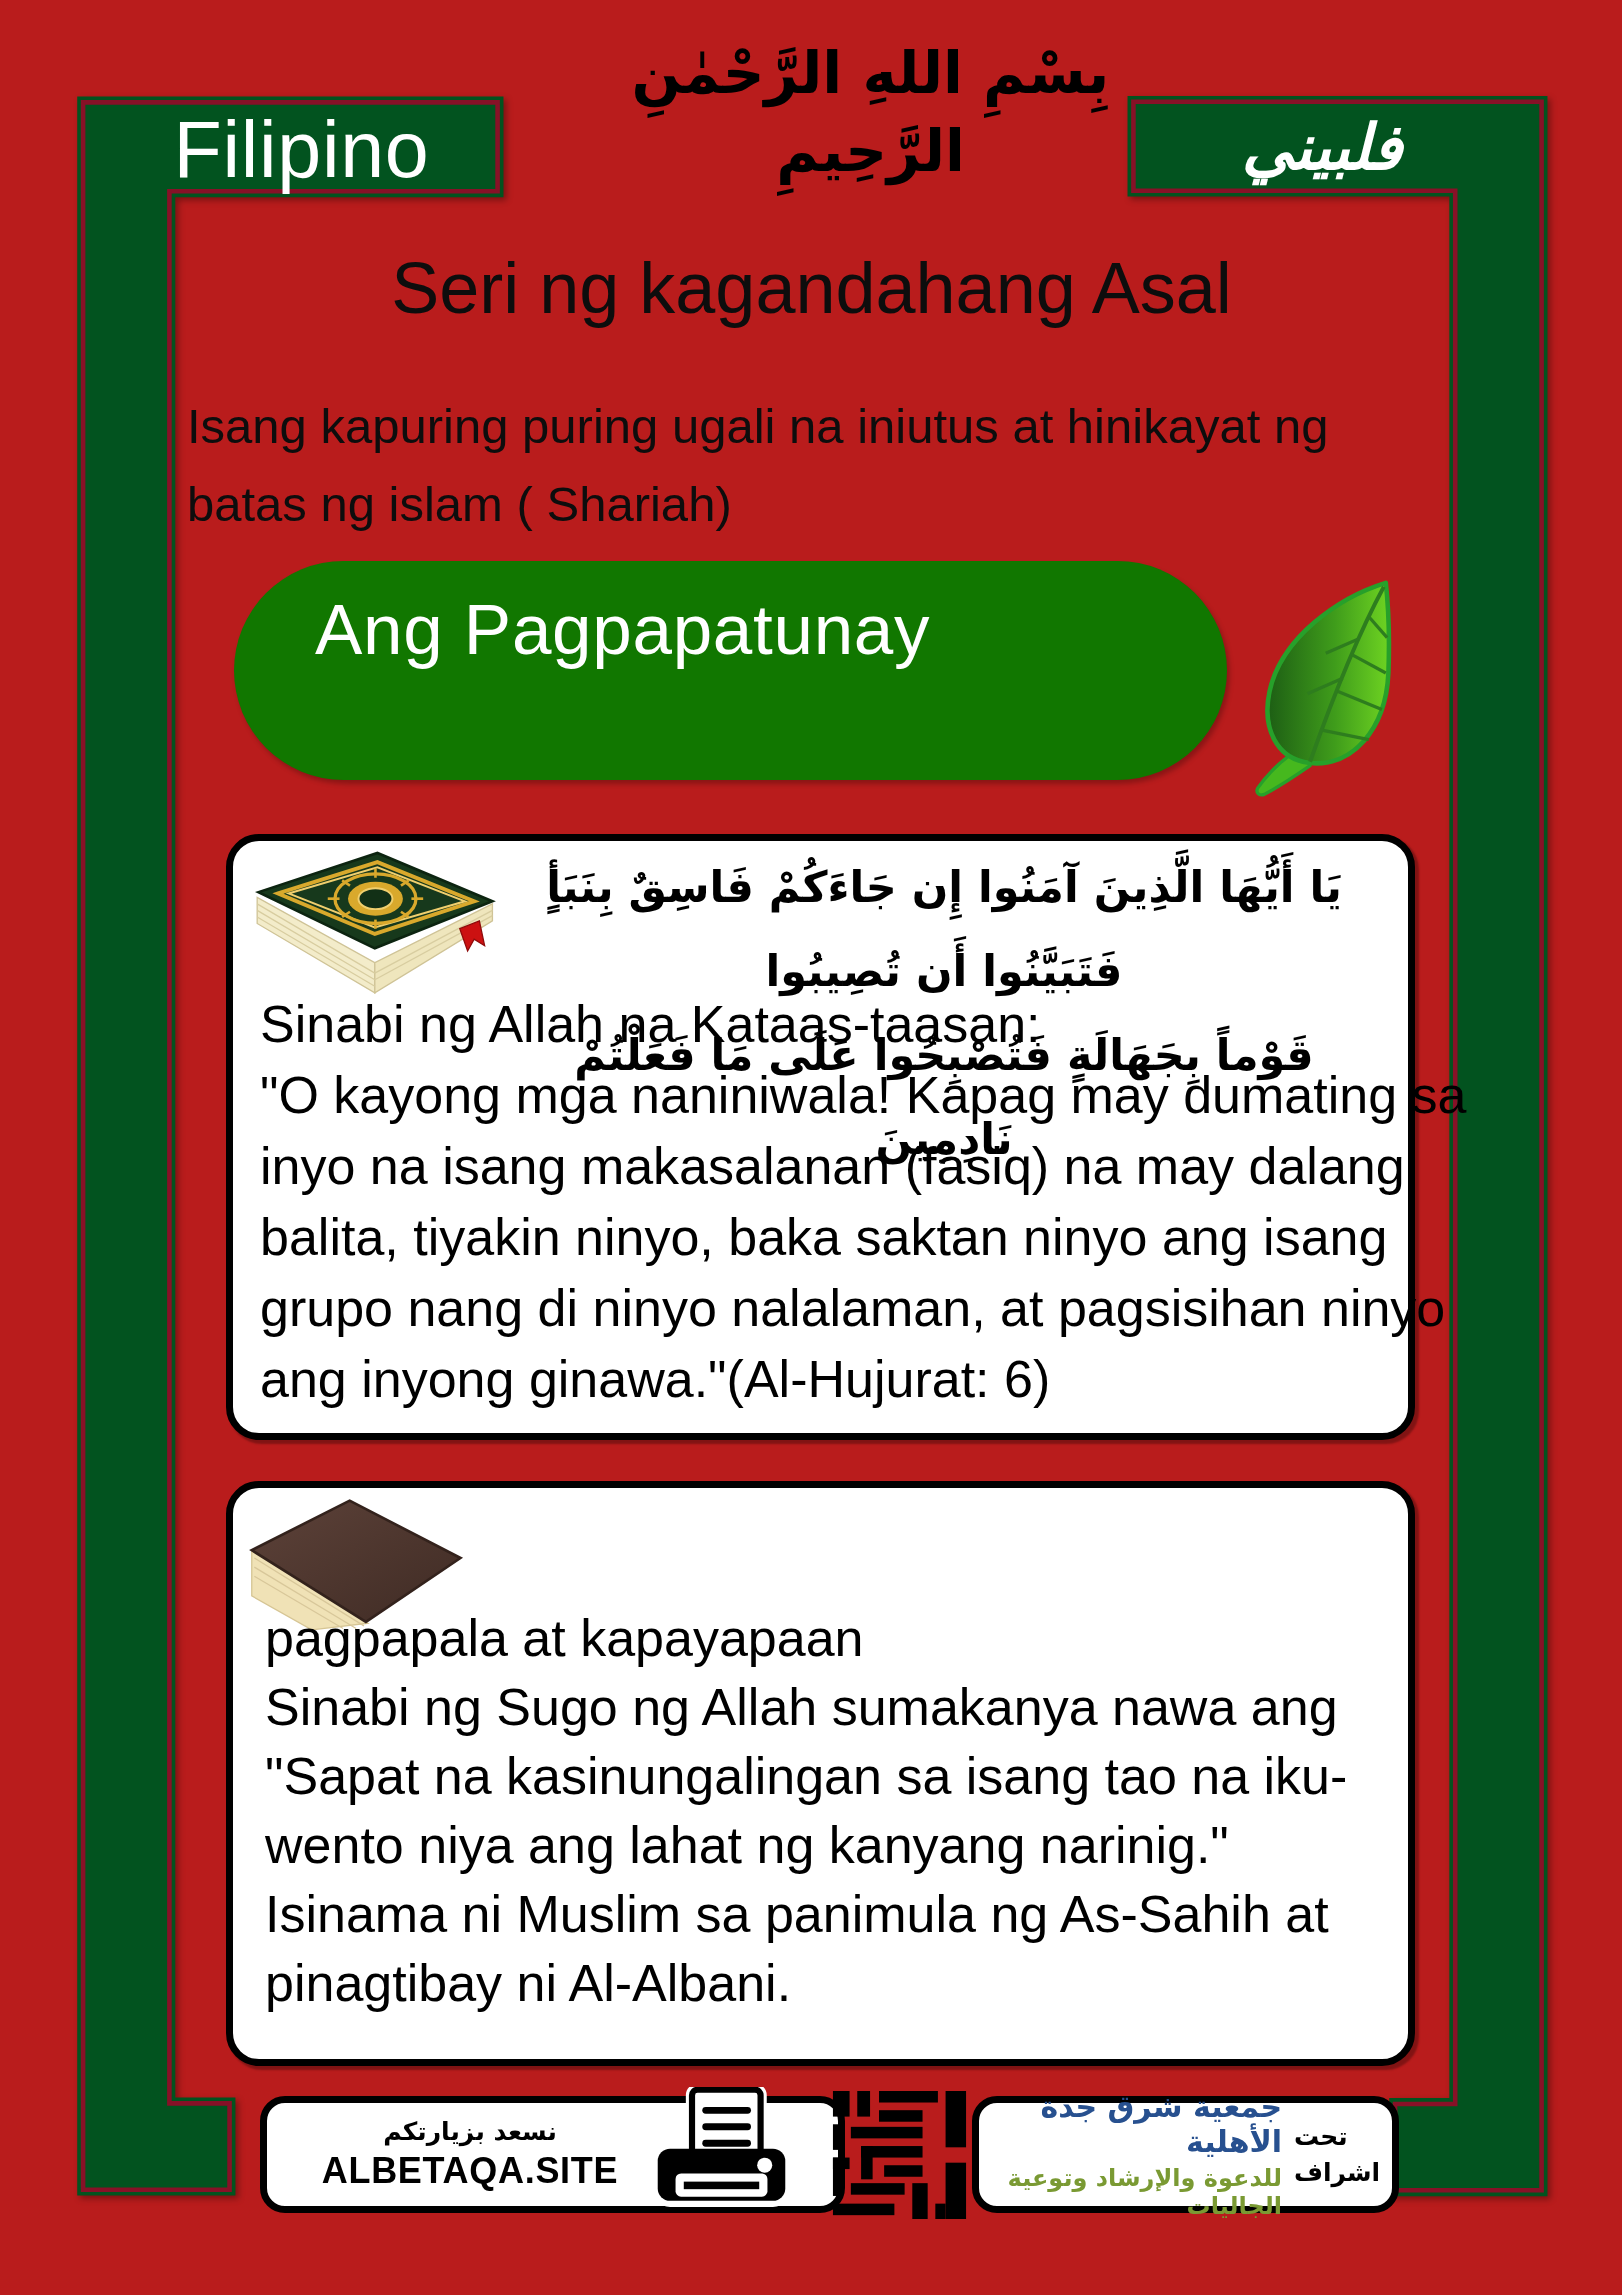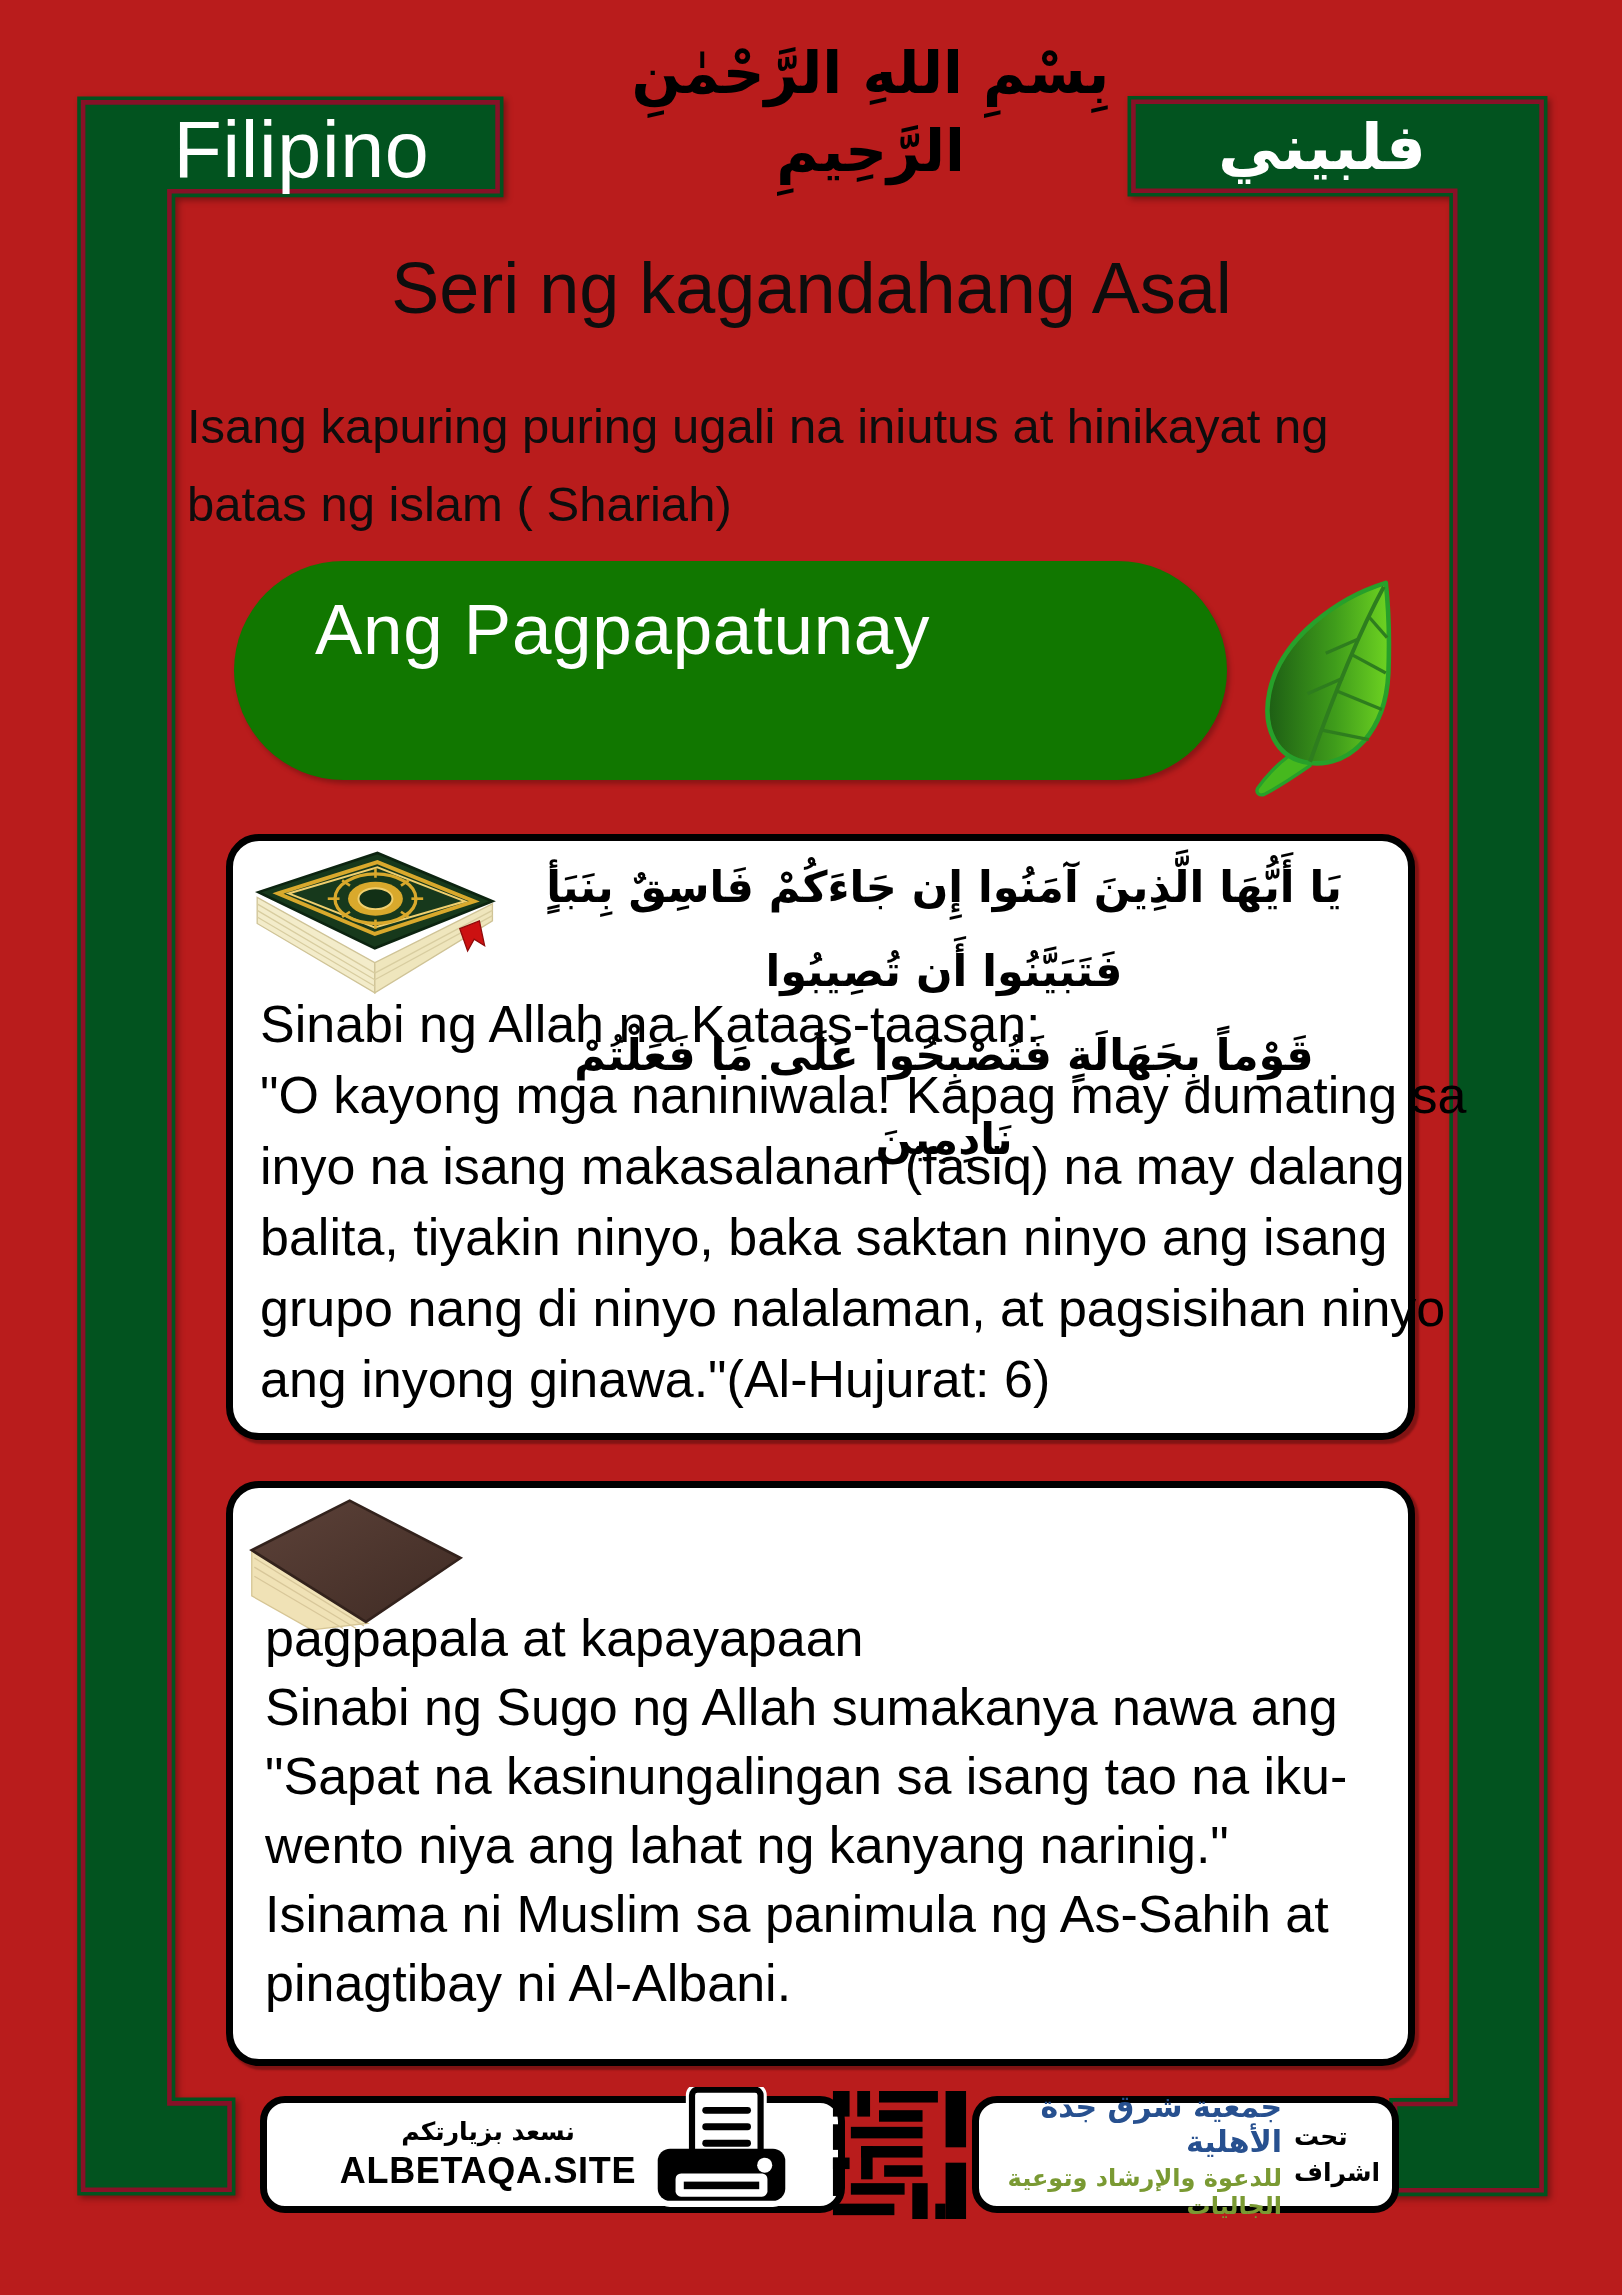--- a/index.html
+++ b/index.html
@@ -69,21 +69,21 @@
   .brown-book{left:245px;top:1498px;}
   .para-hadith{left:265px;top:1604px;line-height:69px;}
 
   
   .fbox{
     background:#ffffff;border:7.9px solid #000;border-radius:25px;
   }
   .footer-left{left:260px;top:2096px;width:571px;height:103px;}
   .footer-left-inner{
     position:absolute;left:0;top:0;width:406px;height:100%;
-    display:flex;flex-direction:column;align-items:center;justify-content:center;gap:3.9px;margin-left:18px;
+    display:flex;flex-direction:column;align-items:center;justify-content:center;gap:3.9px;
   }
   .visit{font-family:"DejaVu Sans",sans-serif;font-size:25px;font-weight:bold;direction:rtl;color:#000;}
   .site{font-size:36px;font-weight:bold;letter-spacing:0.7px;color:#000;}
   .printer{left:656px;top:2087px;}
   .kufic{left:832px;top:2091px;}
   .footer-right{left:972px;top:2096px;width:413px;height:103px;}
   .footer-right-inner{
     position:absolute;inset:0;display:flex;flex-direction:row-reverse;align-items:center;
     padding:0 11.8px;gap:11.8px;
   }
@@ -107,21 +107,21 @@
     <path d="M 8,8 H 660 V 162 H 158 V 3069 H 250 V 3219 H 8 Z" fill="var(--dark-green)"></path>
     <path d="M 17,17 H 651 V 153 H 149 V 3078 H 241 V 3210 H 17 Z" fill="none" stroke="var(--maroon)" stroke-width="7"></path>
   </svg>
 
   <svg class="abs frame-svg" style="left:1121px;top:90px;" width="433" height="2114" viewBox="0 0 662 3230">
     <path d="M 10,8 H 652 V 3219 H 410 V 3069 H 502 V 162 H 10 Z" fill="var(--dark-green)"></path>
     <path d="M 19,17 H 643 V 3210 H 419 V 3078 H 511 V 153 H 19 Z" fill="none" stroke="var(--maroon)" stroke-width="7"></path>
   </svg>
 
   <div class="hdr-label latin" style="left:105px;top:102px;width:393px;height:96px;">Filipino</div>
-  <div class="hdr-label arabic" style="left:1139px;top:98px;width:366px;height:98px;">فلبيني</div>
+  <div class="hdr-label arabic" style="left:1139px;top:98px;width:366px;height:98px;font-style:italic;">فلبيني</div>
 
   <div class="abs basmala">بِسْمِ اللهِ الرَّحْمٰنِ الرَّحِيمِ</div>
 
   <div class="abs title">Seri ng kagandahang Asal</div>
   <div class="abs subtitle">
     <div>Isang kapuring puring ugali na iniutus at hinikayat ng</div>
     <div>batas ng islam ( Shariah)</div>
   </div>
 
   <div class="abs pill">

